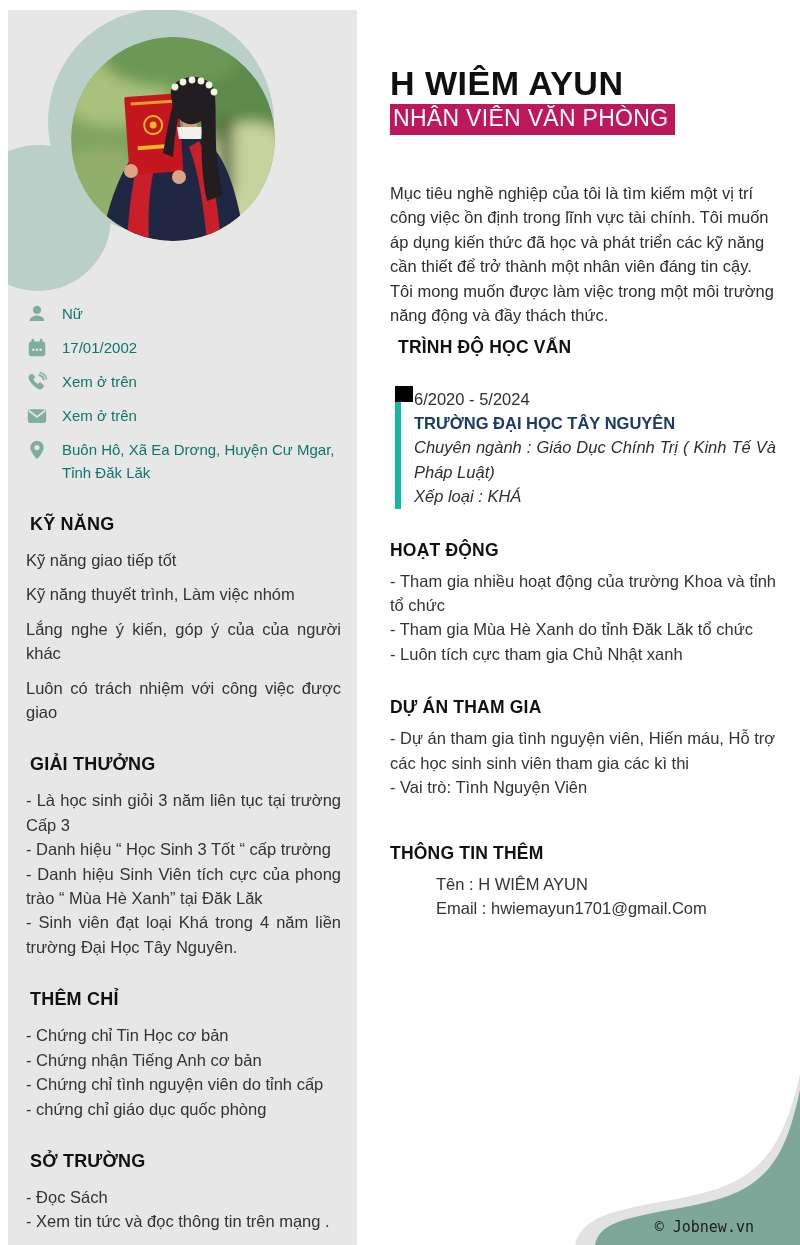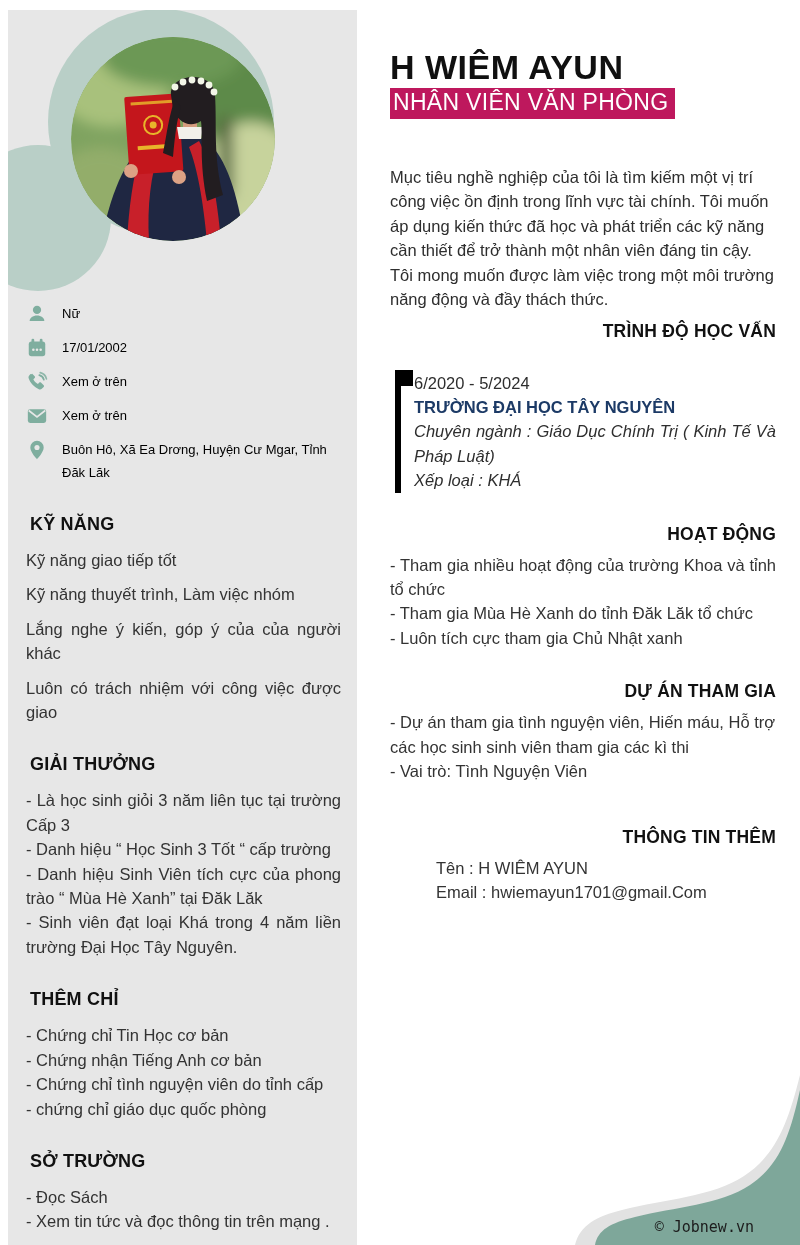--- a/index.html
+++ b/index.html
@@ -17,39 +17,39 @@
   .deco-circle.c1 { width:226px; height:226px; left:40px; top:-1px; }
   .deco-circle.c2 { width:146px; height:146px; left:-43px; top:135px; }
   .photo {
     position:absolute; left:63px; top:27px; width:204px; height:204px;
     border-radius:50%; overflow:hidden;
   }
   .sidebar-inner { position:relative; padding:292px 16px 0 18px; }
   .contact-row { display:flex; align-items:flex-start; margin-bottom:11px; }
   .contact-row .ico { width:22px; height:22px; flex:0 0 22px; margin-right:14px; margin-top:1px; }
   .contact-row .ico svg { width:22px; height:22px; display:block; }
-  .contact-row .val { font-size:13px; line-height:23px; color:#000000; }
+  .contact-row .val { font-size:15px; line-height:23px; color:#0f766e; }
   .s-heading {
     font-size:18px; font-weight:bold; color:#111;
     margin:30px 0 13px 4px; letter-spacing:0.2px;
   }
   .item { font-size:16.5px; line-height:24.4px; color:#333; }
   .gap-items .item { margin-bottom:10px; }
   .justify { text-align:justify; }
   
-  .main { position:absolute; left:390px; top:0; width:386px; }
+  .main { position:absolute; left:390px; top:16px; width:386px; }
   .name { margin-top:48px; font-size:34px; font-weight:bold; color:#101010; letter-spacing:0.5px; }
   .role {
     display:inline-block; margin-top:1px; background:#be185d; color:#ffffff;
     font-size:23px; padding:1px 7px 3px 3px; letter-spacing:0.3px;
   }
   .objective { margin-top:46px; font-size:16.5px; line-height:24.4px; color:#2e2e2e; }
-  .m-heading { font-size:17.5px; font-weight:bold; color:#111; letter-spacing:0.2px;text-align:right; }
+  .m-heading { font-size:17.5px; font-weight:bold; color:#111; letter-spacing:0.2px; }
   .m-heading.edu { margin-top:10px; margin-left:8px; }
-  .edu-entry { margin-top:29px; margin-left:5px; border-left:6px solid #000000; padding-left:13px; position:relative; }
+  .edu-entry { margin-top:29px; margin-left:5px; border-left:6px solid #14b8a6; padding-left:13px; position:relative; }
   .edu-entry::before { content:""; position:absolute; left:-6px; top:-1px; width:18px; height:16px; background:#000; }
   .edu-period { font-size:16.5px; line-height:24px; color:#2e2e2e; }
   .edu-school { font-size:16.5px; line-height:24px; font-weight:bold; color:#1c3a66; }
   .edu-line { font-size:16.5px; line-height:24.4px; color:#2e2e2e;font-style:italic; }
   .m-section { margin-top:31px; }
   .m-section .item { margin-top:0; }
   .m-items { margin-top:8px; }
   .info-lines { margin-top:8px; }
   .info-lines .item { line-height:24.4px;margin-left:46px; }
   

